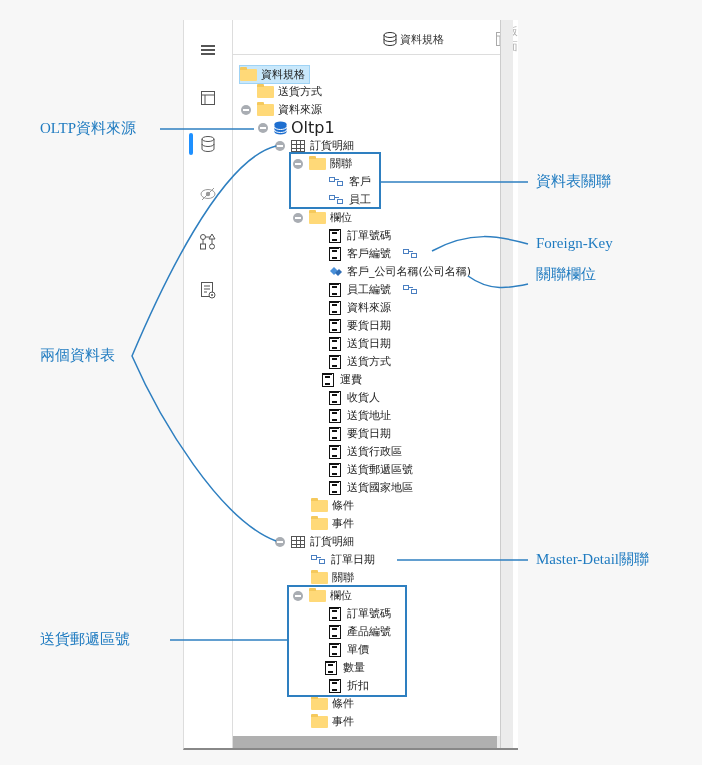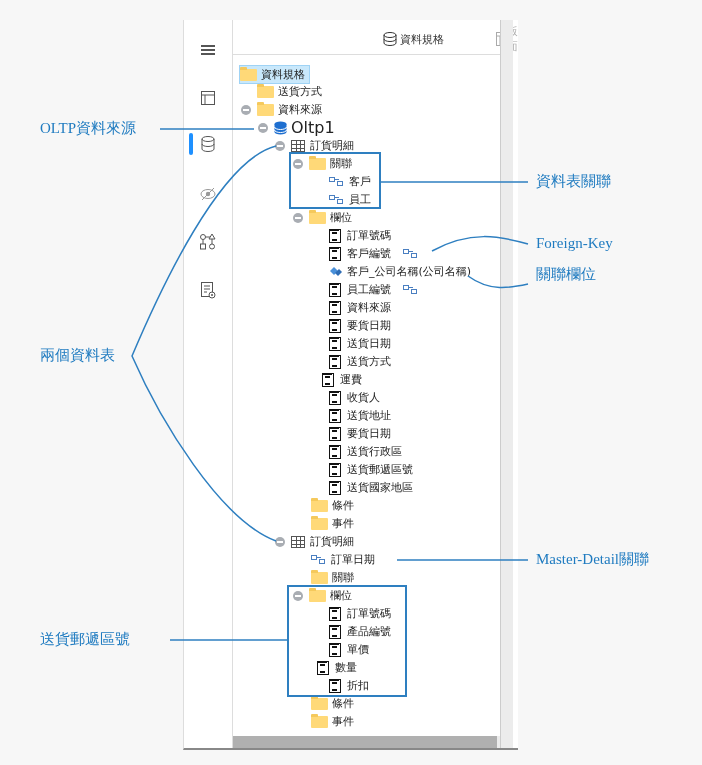--- a/index.html
+++ b/index.html
@@ -282,21 +282,21 @@
           <span>訂單號碼</span>
         </div>
       <div class="node" style="left:96px;top:567px">
           <span class="field"></span>
           <span>產品編號</span>
         </div>
       <div class="node" style="left:96px;top:585px">
           <span class="field"></span>
           <span>單價</span>
         </div>
-      <div class="node" style="left:84px;top:603px">
+      <div class="node" style="left:92px;top:603px">
           <span class="field"></span>
           <span>數量</span>
         </div>
       <div class="node" style="left:96px;top:621px">
           <span class="field"></span>
           <span>折扣</span>
         </div>
       <div class="node" style="left:78px;top:639px">
         <span class="folder"></span>
         <span>條件</span>

